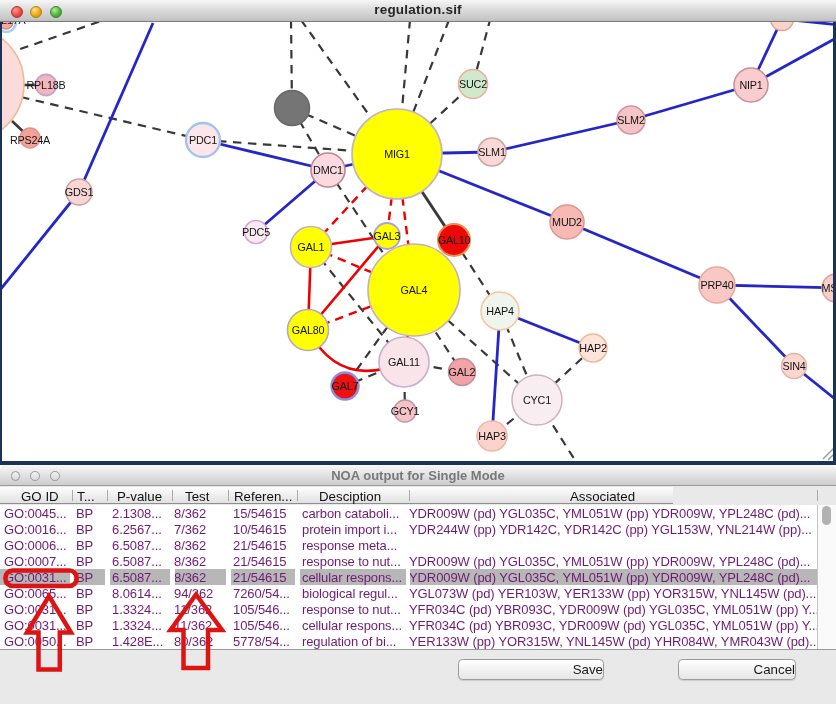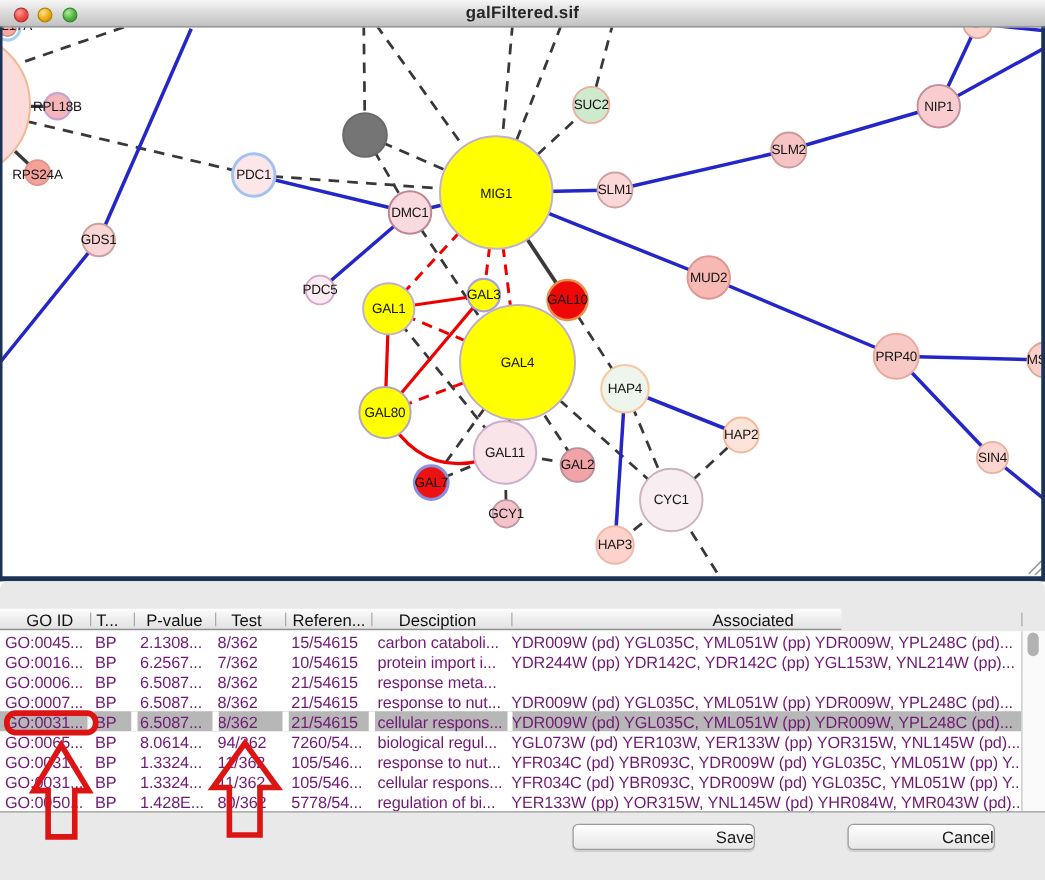--- a/index.html
+++ b/index.html
@@ -204,27 +204,33 @@
       <text x="454" y="243.5">GAL10</text>
       <text x="256" y="235.5">PDC5</text>
     </g>
   </svg>
 
   <div class="frame" style="left:0;top:6px;width:2px;height:459px"></div>
   <div class="frame" style="left:833px;top:6px;width:3px;height:459px"></div>
   <div class="frame" style="left:0;top:461px;width:836px;height:4px"></div>
 
   <div id="tbar1">
-    <div class="ttl">galFiltered.sif</div>
+    <div class="ttl">regulation.sif</div>
     <div class="tl" id="tlr"></div>
     <div class="tl" id="tly"></div>
     <div class="tl" id="tlg"></div>
   </div>
 
   <div id="win2">
+    <div id="tbar2">
+      <div class="ttl">NOA output for Single Mode</div>
+      <div class="gl" style="left:10.5px"></div>
+      <div class="gl" style="left:30px"></div>
+      <div class="gl" style="left:50px"></div>
+    </div>
     <div id="thead">
       <span style="left:21px">GO ID</span>
         <i style="left:72px"></i>
       <span style="left:77px">T...</span>
         <i style="left:107px"></i>
       <span style="left:117px">P-value</span>
         <i style="left:172px"></i>
       <span style="left:185px">Test</span>
         <i style="left:228px"></i>
       <span style="left:234px">Referen...</span>

